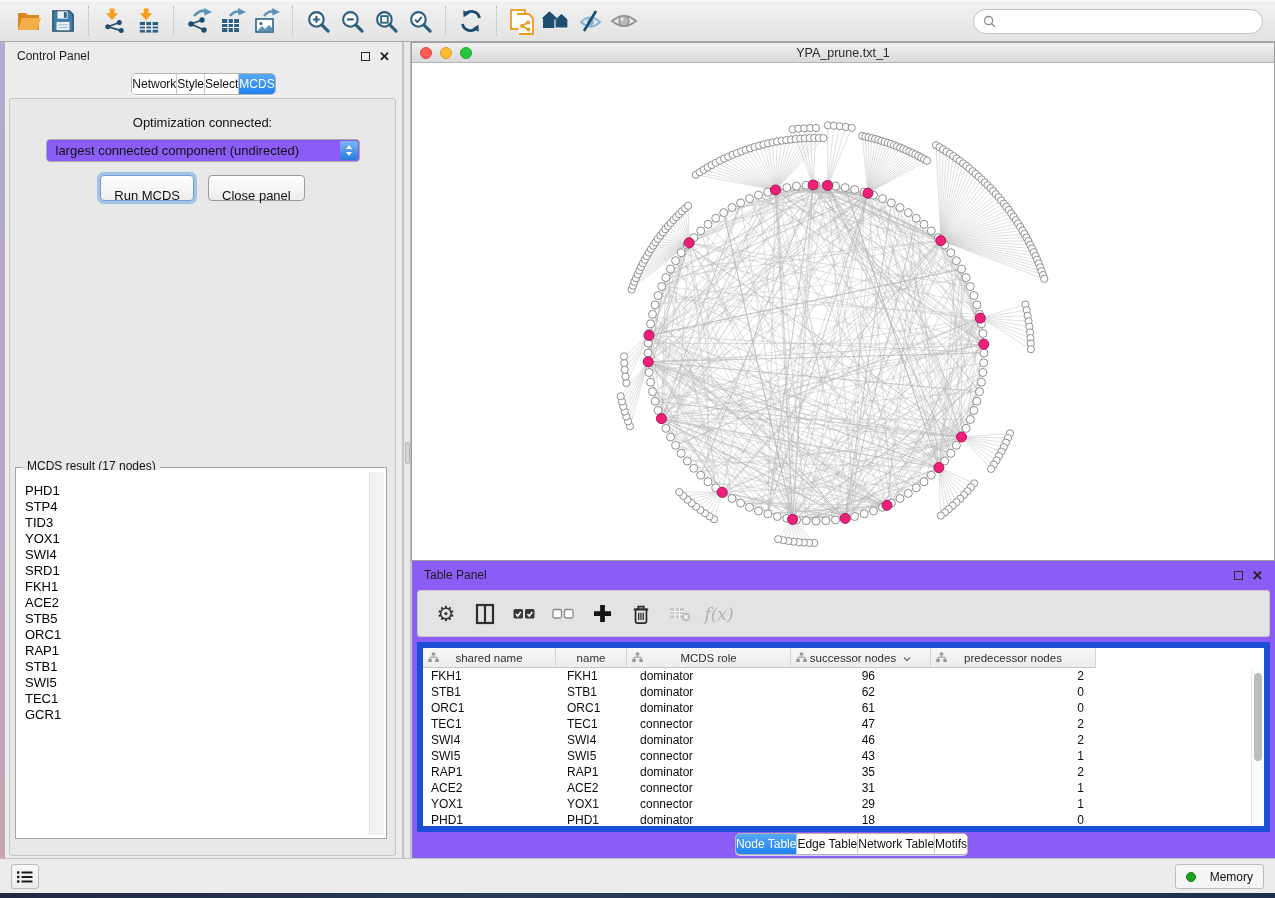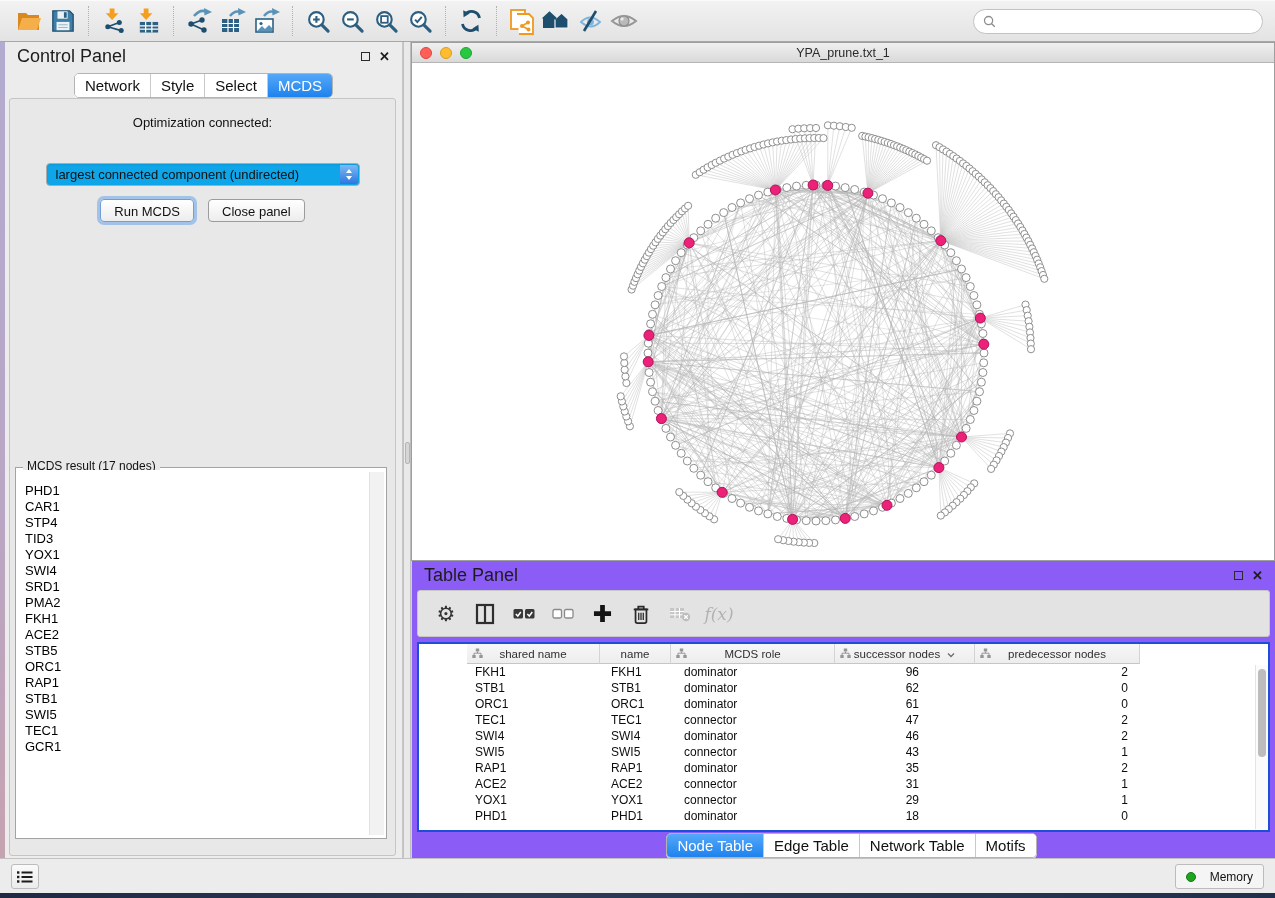--- a/index.html
+++ b/index.html
@@ -22,44 +22,44 @@
   .sep { width:1px; height:30px; border-left:1px dotted #b2b2b2; margin:0 8px; flex:0 0 auto; }
   .searchbox { margin-left:auto; margin-right:12px; width:290px; height:25px;
     background:#fff; border:1px solid #c2c2c2; border-radius:13px;
     display:flex; align-items:center; padding-left:9px; }
   .searchbox input { border:none; outline:none; background:transparent; font-size:12px;
     font-family:"Liberation Sans",sans-serif; flex:1; margin-left:6px; }
   
   .control-panel { position:absolute; left:5px; top:42px; width:398px; height:816px;
     background:#ececec; border-right:1px solid #c6c6c6; }
   .panel-titlerow { height:28px; display:flex; align-items:center; padding:0 12px; }
-  .panel-title { font-size:18px; color:#1c1c1c; }
+  .panel-title { font-size:12px; color:#1c1c1c; }
   .win-btns { margin-left:auto; display:flex; align-items:center; gap:9px; }
   .float-btn { width:9px; height:9px; border:1.5px solid #2b2b2b; display:inline-block; }
   .close-x { font-size:13px; font-weight:bold; color:#1c1c1c; line-height:1; }
   .cp-tabs { position:absolute; top:31px; left:0; width:100%; display:flex; justify-content:center; }
   .seg-group { display:inline-flex; border:1px solid #b3b3b3; border-radius:5px; overflow:hidden;
     background:#fff; box-shadow:0 1px 0 rgba(255,255,255,.7); }
-  .seg { padding:3px 10px; font-size:15px; color:#111; background:#fff; border-left:1px solid #c9c9c9; cursor:default; }
+  .seg { padding:3px 0; font-size:12px; color:#111; background:#fff; border-left:1px solid #c9c9c9; cursor:default; }
   .seg:first-child { border-left:none; }
   .seg.active { background:linear-gradient(#55a8f8,#1e82ee); color:#fff; }
   .cp-inner { position:absolute; left:4px; top:56px; right:6px; bottom:2px;
     background:#e8e8e8; border:1px solid #c5c5c5; border-radius:3px; }
   .opt-label { margin-top:16px; text-align:center; font-size:13px; color:#111; }
   .select-row { display:flex; justify-content:center; margin-top:9px; }
-  .fake-select { width:314px; height:23px; background:#0ea5e9; border:1px solid #ababab; border-radius:4px;
-    display:flex; align-items:center; position:relative; box-shadow:inset 0 1px 2px rgba(0,0,0,.08);margin-top:24px; }
+  .fake-select { width:314px; height:23px; background:#8b5cf6; border:1px solid #ababab; border-radius:4px;
+    display:flex; align-items:center; position:relative; box-shadow:inset 0 1px 2px rgba(0,0,0,.08); }
   .fake-select .val { font-size:13px; color:#111; padding-left:9px; white-space:nowrap; }
   .stepper { position:absolute; right:1px; top:1px; bottom:1px; width:18px;
     background:linear-gradient(#7db9f6,#2a77e0); border-radius:0 3px 3px 0;
     display:flex; flex-direction:column; align-items:center; justify-content:center; gap:3px; }
   .tri-up { width:0;height:0;border-left:3.5px solid transparent;border-right:3.5px solid transparent;border-bottom:4.5px solid #fff; }
   .tri-down { width:0;height:0;border-left:3.5px solid transparent;border-right:3.5px solid transparent;border-top:4.5px solid #fff; }
   .btn-row { display:flex; justify-content:center; gap:14px; margin-top:13px; }
-  .btn { height:23px; padding:4px 13px; font-size:13px; color:#111;
+  .btn { height:23px; padding:12px 13px; font-size:13px; color:#111;
     background:linear-gradient(#ffffff,#ededed); border:1px solid #9c9c9c; border-radius:4px; }
   .btn.focused { border:1px solid #6f9fd6; box-shadow:0 0 0 3px rgba(106,163,231,.55); }
   .groupbox { position:absolute; left:5px; top:368px; width:372px; height:372px;
     border:1px solid #a3a3a3; background:#fff; }
   .group-legend { position:absolute; top:-9px; left:7px; background:#e8e8e8; padding:0 4px;
     font-size:12px; color:#111; }
   .mcds-list { position:absolute; left:2px; right:19px; top:2px; bottom:2px; background:#fff;
     padding:13px 0 0 7px; overflow:hidden; }
   .list-item { font-size:13px; line-height:16px; color:#000; }
   .v-track { position:absolute; right:2px; top:4px; bottom:3px; width:15px;
@@ -80,21 +80,21 @@
   .net-canvas { position:relative; width:862px; height:497px; background:#fff; overflow:hidden; }
   
   .table-panel { position:absolute; left:411px; top:561px; width:864px; height:297px; background:#8b5cf6; border-left:1px solid #d0d0d0; }
   .tp-toolbar { position:absolute; left:5px; top:29px; width:853px; height:47px;
     background:#e3e3e3; border:1px solid #c7c7c7; border-radius:3px;
     display:flex; align-items:center; gap:15px; padding-left:16px; }
   .tpi { width:24px; height:24px; display:flex; align-items:center; justify-content:center; }
   .gear-glyph { font-size:21px; color:#343434; line-height:1; }
   .fx { font-family:"DejaVu Serif", serif; font-style:italic; font-size:17px; color:#b2b2b2; }
   .tableview { position:absolute; left:5px; top:81px; width:853px; height:190px;
-    background:#fff; border:2px solid #1d4ed8; overflow:hidden;padding-left:48px; }
+    background:#fff; border:6px solid #1d4ed8; overflow:hidden; }
   .thead { display:flex; height:20px; }
   .th { position:relative; display:flex; align-items:center; justify-content:center;
     background:linear-gradient(#f7f7f7,#ededed); border-right:1px solid #d4d4d4; border-bottom:1px solid #c6c6c6;
     font-size:11.5px; color:#2f2f2f; flex:0 0 auto; }
   .th .hicon { position:absolute; left:5px; top:4px; }
   .th .sortch { margin-left:7px; }
   .tr { display:flex; height:16px; align-items:center; }
   .td { flex:0 0 auto; font-size:12px; color:#0d0d0d; white-space:nowrap; overflow:hidden; }
   .c0 { width:133px; padding-left:8px; }
   .c1 { width:71px;  padding-left:11px; }
@@ -289,27 +289,25 @@
       </div>
     </div>
     <div class="btn-row">
       <button class="btn focused">Run MCDS</button>
       <button class="btn">Close panel</button>
     </div>
     <div class="groupbox">
       <span class="group-legend">MCDS result (17 nodes)</span>
       <div class="mcds-list" id="mcds-list">
           <div class="list-item">PHD1</div>
-          <div class="list-item">CAR1</div>
           <div class="list-item">STP4</div>
           <div class="list-item">TID3</div>
           <div class="list-item">YOX1</div>
           <div class="list-item">SWI4</div>
           <div class="list-item">SRD1</div>
-          <div class="list-item">PMA2</div>
           <div class="list-item">FKH1</div>
           <div class="list-item">ACE2</div>
           <div class="list-item">STB5</div>
           <div class="list-item">ORC1</div>
           <div class="list-item">RAP1</div>
           <div class="list-item">STB1</div>
           <div class="list-item">SWI5</div>
           <div class="list-item">TEC1</div>
           <div class="list-item">GCR1</div>
         </div>

